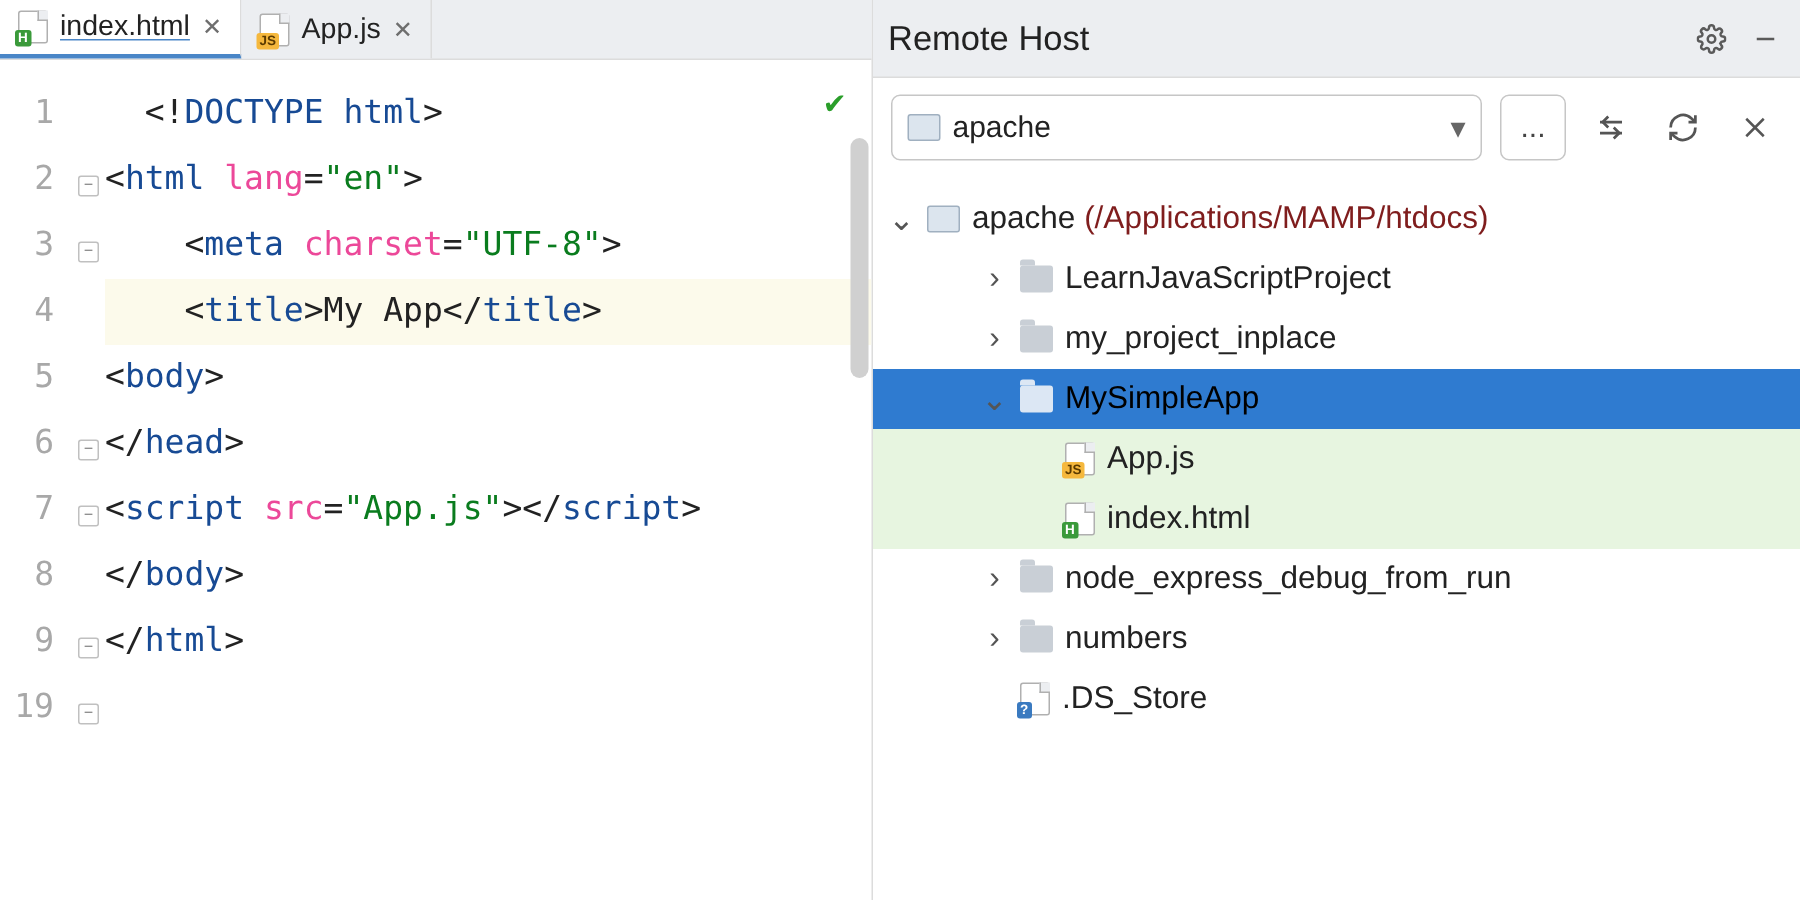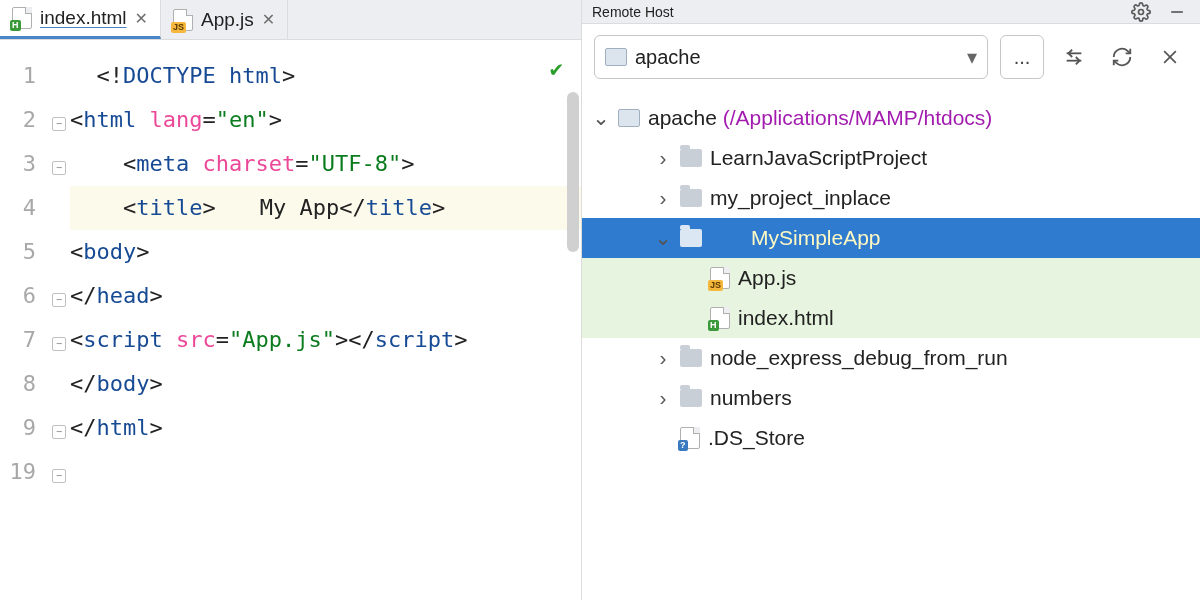--- a/index.html
+++ b/index.html
@@ -33,30 +33,30 @@
     width:14px; height:14px; border:1px solid #c0c0c0; background:#fff;
     display:inline-flex; align-items:center; justify-content:center; font-size:10px; color:#888; border-radius:2px;
   }
   .code { flex:1; padding-top:14px; position:relative; overflow:hidden; }
   .line { height:44px; line-height:44px; white-space:pre; }
   .line.hl { background:#fcfaeb; }
   .tag-delim { color:#222; }
   .tag { color:#174a94; }
   .attr { color:#ec4899; }
   .str { color:#0a7c1e; }
-  .txt { color:#222;margin-left:44px; }
+  .txt { color:#222; }
   .ok-check { position:absolute; top:16px; right:18px; color:#2a9e2a; font-size:22px; }
   .editor-sb { position:absolute; right:2px; top:52px; bottom:0; width:12px; }
   .editor-sb .thumb { position:absolute; top:0; width:12px; height:160px; background:#d0d0d0; border-radius:6px; }
 
   
   .remote-pane { flex:1; display:flex; flex-direction:column; background:#fff; }
   .remote-header {
-    height:24px; background:#eceef1; border-bottom:1px solid #dcdcdc;
-    display:flex; align-items:center; padding:0 10px; font-size:14px; color:#222;
+    height:52px; background:#eceef1; border-bottom:1px solid #dcdcdc;
+    display:flex; align-items:center; padding:0 10px; font-size:23px; color:#222;
   }
   .remote-header .title { flex:1; }
   .remote-header .hicon { width:26px; height:26px; display:flex; align-items:center; justify-content:center; color:#5a5a5a; cursor:pointer; margin-left:10px; }
   .remote-toolbar {
     height:66px; display:flex; align-items:center; gap:12px; padding:10px 12px;
   }
   .server-dd {
     flex:1; height:44px; border:1px solid #c6c6c6; border-radius:6px;
     display:flex; align-items:center; padding:0 10px; gap:8px; color:#222; font-size:20px;
     cursor:pointer; background:#fff;
@@ -68,21 +68,21 @@
   }
   .tb-icon-btn {
     width:36px; height:36px; display:flex; align-items:center; justify-content:center;
     color:#555; cursor:pointer;
   }
   .tree { flex:1; padding:8px 0; font-size:21px; color:#222; }
   .node { display:flex; align-items:center; height:40px; gap:8px; padding-right:10px; cursor:pointer; }
   .node .exp { width:18px; text-align:center; color:#555; }
   .node .label { white-space:nowrap; }
   .node.selected { background:#2f7bd0; color:#fff; }
-  .node.selected .label { color:#fef9c3;margin-left:41px; }
+  .node.selected .label { color:#000000; }
   .node.gmod { background:#e7f5e0; }
   .folder-ic { width:22px; height:18px; background:#c9cfd6; border-radius:2px; position:relative; display:inline-block; }
   .folder-ic.sel { background:#dce7f4; }
   .folder-ic::before { content:""; position:absolute; top:-4px; left:0; width:10px; height:4px; background:inherit; border-radius:2px 2px 0 0; }
   .server-ic {
     width:22px; height:18px; background:#dce5ee; border-radius:2px; position:relative; display:inline-block; border:1px solid #a0b0c0;
   }
   .js-file-ic, .html-file-ic, .unk-file-ic { width:20px; height:22px; background:#fff; border:1px solid #b0b0b0; border-radius:2px; position:relative; display:inline-block; }
   .js-file-ic::after, .html-file-ic::after, .unk-file-ic::after {
     content:""; position:absolute; right:-1px; top:-1px; width:6px; height:6px; background:#eceef1; border-left:1px solid #b0b0b0; border-bottom:1px solid #b0b0b0;
@@ -203,21 +203,21 @@
           <line x1="5" y1="5" x2="19" y2="19"></line>
           <line x1="19" y1="5" x2="5" y2="19"></line>
         </svg>
     </div>
   </div>
 
   <div class="tree">
     <div class="node" style="padding-left:10px;">
       <span class="exp">⌄</span>
       <span class="server-ic"></span>
-      <span class="label"><span>apache</span> <span style="color:#a21caf">(/Applications/MAMP/htdocs)</span></span>
+      <span class="label"><span>apache</span> <span style="color:#7f1d1d">(/Applications/MAMP/htdocs)</span></span>
     </div>
 
     <div id="tree-children">
         <div class="node" style="padding-left: 72px;">
           <span class="exp">›</span>
           <span class="folder-ic"></span>
           <span class="label">LearnJavaScriptProject</span>
         </div>
         <div class="node" style="padding-left: 72px;">
           <span class="exp">›</span>

